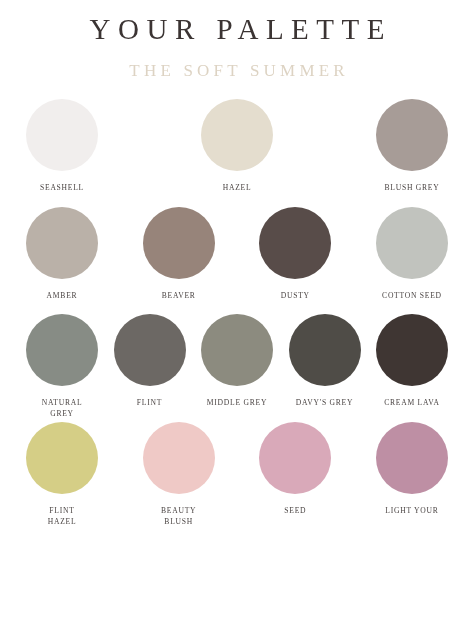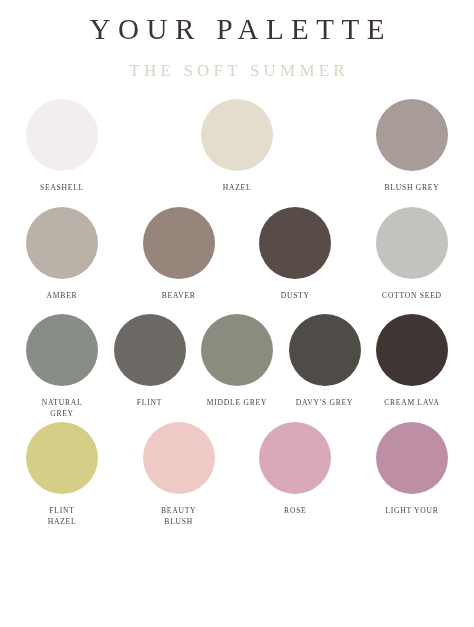--- a/index.html
+++ b/index.html
@@ -158,21 +158,21 @@
         <div class="swatch-label" style="color: rgb(74, 68, 67);">FLINT
 HAZEL</div>
       </div>
       <div class="cell">
         <div class="swatch" style="background: rgb(239, 201, 198);"></div>
         <div class="swatch-label" style="color: rgb(74, 68, 67);">BEAUTY
 BLUSH</div>
       </div>
       <div class="cell">
         <div class="swatch" style="background: rgb(217, 169, 185);"></div>
-        <div class="swatch-label" style="color: rgb(74, 68, 67);">ROSE</div>
+        <div class="swatch-label" style="color: rgb(74, 68, 67);">SEED</div>
       </div>
       <div class="cell">
         <div class="swatch" style="background: rgb(190, 143, 164);"></div>
         <div class="swatch-label" style="color: rgb(74, 68, 67);">LIGHT YOUR</div>
       </div>
     </div>
 
   </div>
 </div>
 

